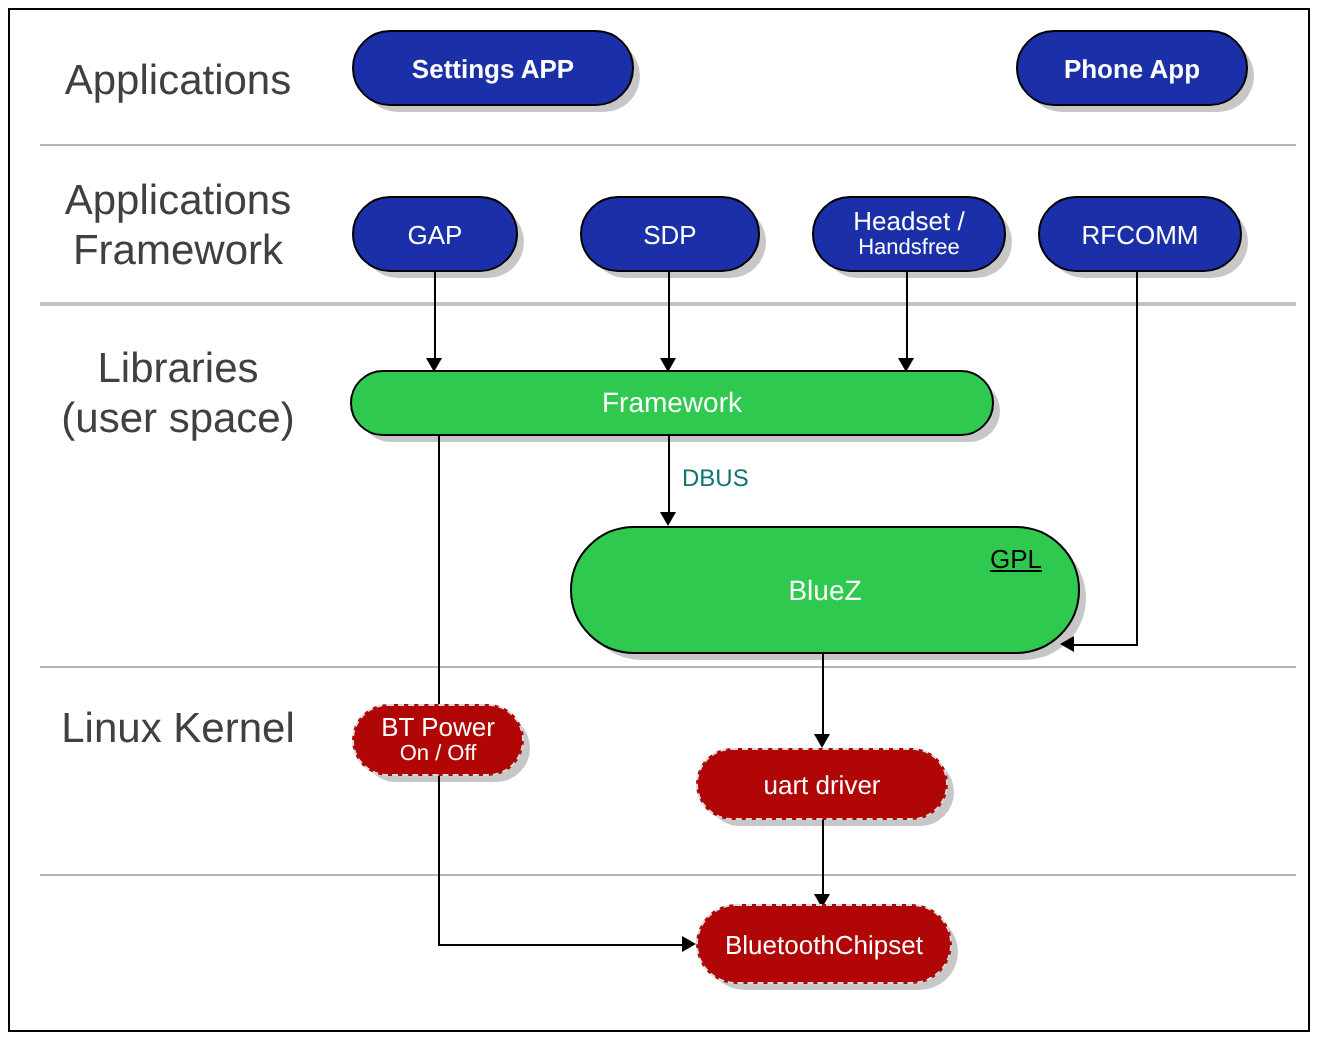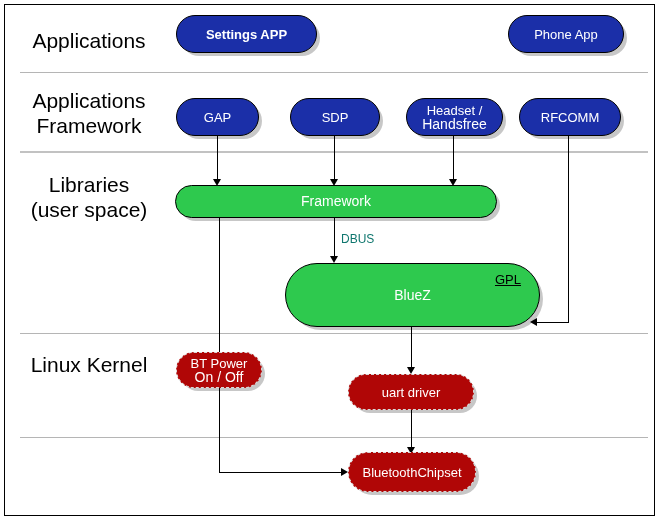--- a/index.html
+++ b/index.html
@@ -22,21 +22,21 @@
   
   .divider{
     position:absolute;height:0;
     border-top:1px solid #b5b5b5;
   }
   .divider.thick{border-top:2px solid #c2c2c2;}
 
   
   .layer-label{
     position:absolute;
-    color:#000000;
+    color:#404040;
     font-size:21px;
     line-height:25px;
     text-align:center;
     width:170px;
     left:4px;
     font-weight:400;
     white-space:pre-line;
   }
 
   
@@ -82,21 +82,21 @@
     color:#ffffff;
     font-size:13px;
     line-height:15px;
     box-shadow:4px 4px 0 -1px rgba(0,0,0,0.22);
     border:1px solid #000000;
     z-index:5;
   }
   .node.blue{background:#1b2fa8;}
   .node.green{background:#2ec94e;color:#ffffff;font-size:14px;}
   .node.red{background:#b00606;border:1px dashed #d9d9d9;}
-  .node .sub{display:block;font-size:14px;line-height:13px;}
+  .node .sub{display:block;font-size:11px;line-height:13px;}
   .node .big{display:block;}
 
   .gpl-tag{
     position:absolute;
     right:18px;top:8px;
     color:#000000;
     font-size:13px;
     font-weight:400;
     text-decoration:underline;
   }
@@ -144,21 +144,21 @@
   <div class="ln v" style="left:411px;top:326px;height:43px;"></div>
   <div class="arrow down" style="left:407px;top:367px;"></div>
 
   <div class="ln v" style="left:411px;top:409px;height:40px;"></div>
   <div class="arrow down" style="left:407px;top:447px;"></div>
 
   <div class="node blue" style="left:176px;top:15px;width:141px;height:38px;font-weight:bold;">
     <span class="big">Settings APP</span>
   </div>
 
-  <div class="node blue" style="left:508px;top:15px;width:116px;height:38px;">
+  <div class="node blue" style="left:508px;top:15px;width:116px;height:38px;font-weight:bold;">
     <span class="big">Phone App</span>
   </div>
 
   <div class="node blue" style="left:176px;top:98px;width:83px;height:38px;">
     <span class="big">GAP</span>
   </div>
 
   <div class="node blue" style="left:290px;top:98px;width:90px;height:38px;">
     <span class="big">SDP</span>
   </div>

